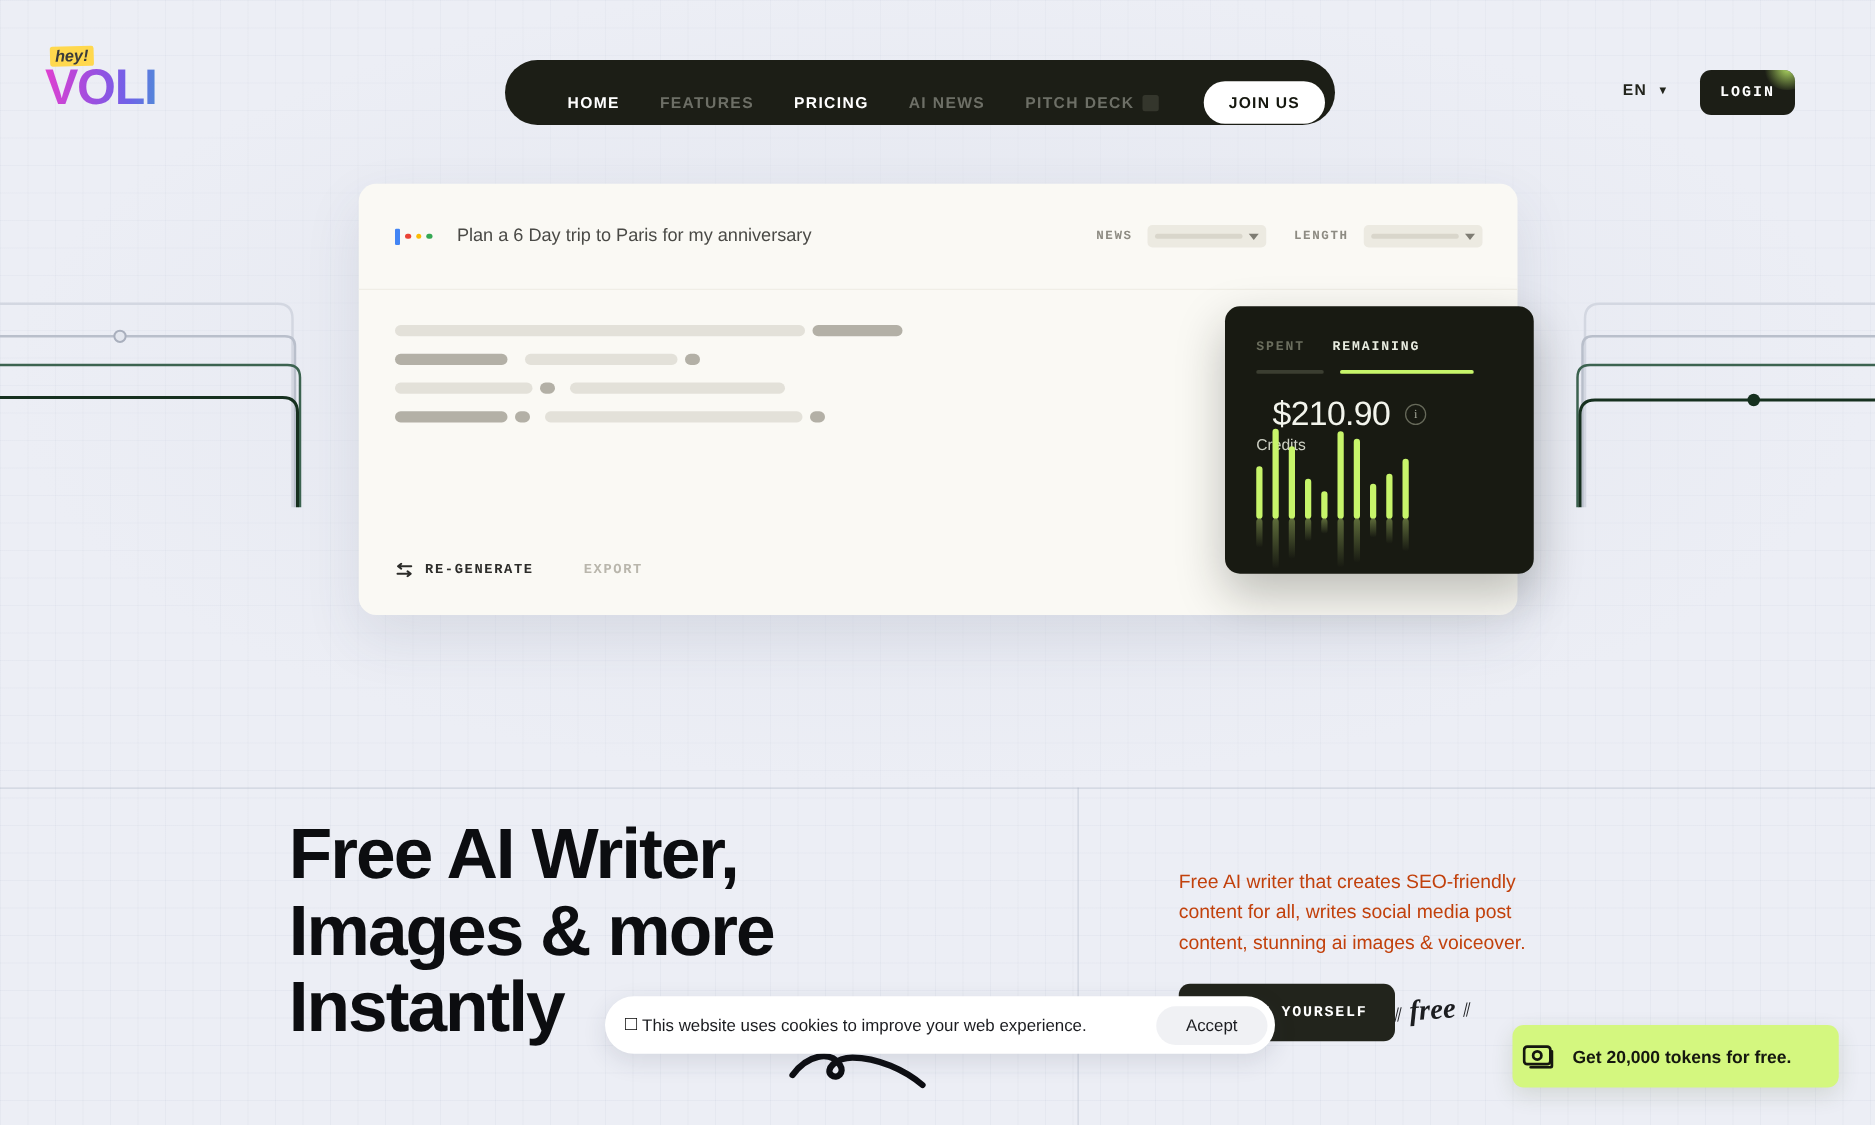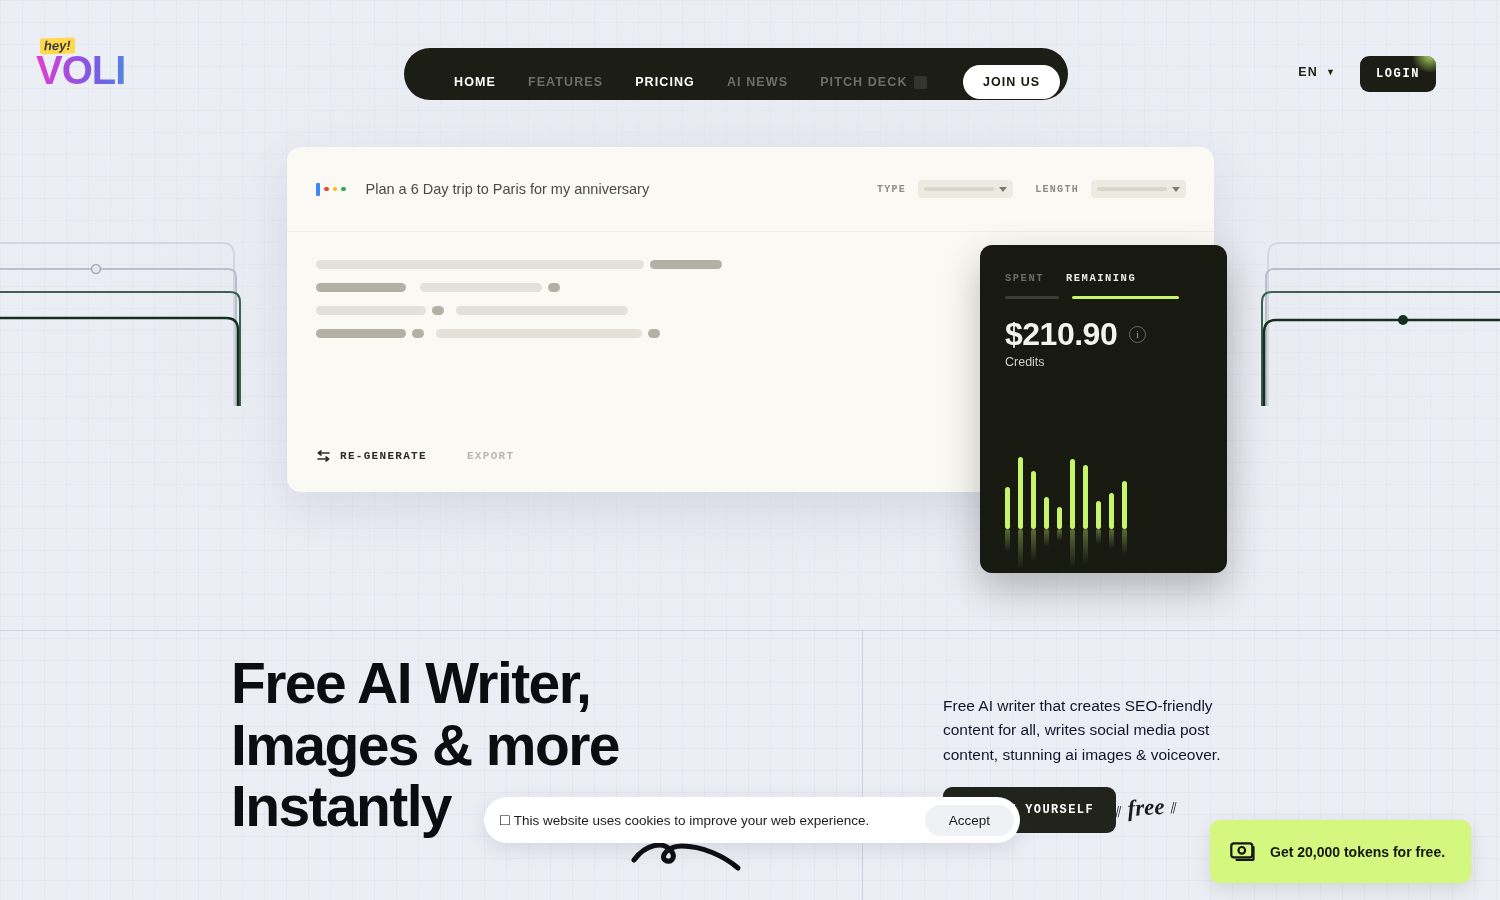--- a/index.html
+++ b/index.html
@@ -156,42 +156,42 @@
     font-size: 11px; font-weight: 700; letter-spacing: 1.3px;
     font-family: "Liberation Mono", monospace;
     cursor: pointer;
   }
   .act.primary { color: #2c2c29; }
   .act.muted { color: #b9b6ac; }
 
   
   .credits {
     position: absolute; left: 980px; top: 245px;
-    width: 247px; height: 328px;
+    width: 247px; height: 214px;
     background: #181a12;
     border-radius: 12px;
     padding: 27px 25px 0 25px;
     box-shadow: 0 16px 38px rgba(25,30,20,0.28);
   }
   .cred-tabs { display: flex; gap: 22px; }
   .cred-tab {
     font-size: 10.5px; font-weight: 700; letter-spacing: 1.5px;
     font-family: "Liberation Mono", monospace; cursor: pointer;
   }
   .cred-tab.dim { color: #6b6e5e; }
   .cred-tab.on { color: #e8ece0; }
   .cred-underlines { display: flex; gap: 13px; margin-top: 12px; }
   .ul { height: 3px; border-radius: 2px; }
   .ul.dim { width: 54px; background: #3b3e31; }
   .ul.on { width: 107px; background: #c7f56a; }
   .cred-amount {
     display: flex; align-items: center; gap: 12px;
     margin-top: 17px;
   }
-  .cred-value { font-size: 32px; font-weight: 700; color: #f2f4ec; letter-spacing: -0.5px; }
+  .cred-value { font-size: 27px; font-weight: 400; color: #f2f4ec; letter-spacing: -0.5px; margin-left: 13px; }
   .info-ico {
     width: 17px; height: 17px; border-radius: 50%;
     border: 1px solid #676a5a; color: #a6a99a;
     font-size: 10px; display: flex; align-items: center; justify-content: center;
     font-family: "Liberation Serif", serif; cursor: pointer;
   }
   .cred-label { font-size: 12.5px; color: #cdd0c3; margin-top: 2px; }
   .eq { position: absolute; left: 25px; bottom: 24px; display: flex; align-items: flex-start; gap: 8px; height: 92px; }
   .eq-col { width: 5px; display: flex; flex-direction: column; align-items: center; }
   .eq-top { width: 5px; background: #c7f56a; border-radius: 3px; }
@@ -206,21 +206,21 @@
     position: absolute; left: 862px; top: 630px; width: 1px; height: 270px;
     background: rgba(150,158,180,0.33);
   }
   .headline {
     position: absolute; left: 231px; top: 653px;
     font-size: 57px; font-weight: 800; line-height: 1.08;
     color: #0c0d10; letter-spacing: -1.6px;
   }
   .sub {
     position: absolute; left: 943px; top: 694px; width: 310px;
-    font-size: 15.5px; line-height: 1.58; color: #0f172a;
+    font-size: 15.5px; line-height: 1.58; color: #c2410c;
   }
   .cta-btn {
     position: absolute; left: 943px; top: 787px;
     background: #22241c; color: #ffffff;
     font-size: 12px; font-weight: 700; letter-spacing: 1.4px;
     padding: 16px 22px; border-radius: 9px; border: none;
     cursor: pointer; font-family: "Liberation Mono", monospace;
   }
   .free-note {
     position: absolute; left: 1115px; top: 795px;
@@ -247,24 +247,24 @@
     margin-left: auto;
     background: #f0f1f4; color: #1b1c20;
     font-size: 13.5px; font-weight: 400;
     padding: 8px 24px; border-radius: 18px; border: none;
     cursor: pointer; font-family: inherit;
   }
 
   
   .toast {
     position: absolute; left: 1210px; top: 820px;
-    width: 261px; height: 63px;
+    width: 261px; height: 50px;
     background: #d4f77f; border-radius: 9px;
     display: flex; align-items: center; gap: 14px;
-    padding: 0 20px;
+    padding: 0 8px;
     box-shadow: 0 6px 18px rgba(60,80,30,0.14);
   }
   .toast-text { font-size: 14px; font-weight: 700; color: #15170f; }
 </style>
 </head>
 <body>
 
 <div class="bg-grid"></div>
 <div class="bg-wash"></div>
 
@@ -320,21 +320,21 @@
   <div class="hero-head">
     <span class="g-icon">
       <span class="g-bar"></span>
       <span class="g-dot r"></span>
       <span class="g-dot y"></span>
       <span class="g-dot g"></span>
     </span>
     <span class="hero-prompt">Plan a 6 Day trip to Paris for my anniversary</span>
     <div class="head-right">
       <div class="field-group">
-        <span class="field-label">TYPE</span>
+        <span class="field-label">NEWS</span>
         <div class="field-select">
           <span class="field-skel"></span>
           <span class="field-caret"></span>
         </div>
       </div>
       <div class="field-group">
         <span class="field-label">LENGTH</span>
         <div class="field-select">
           <span class="field-skel"></span>
           <span class="field-caret"></span>

